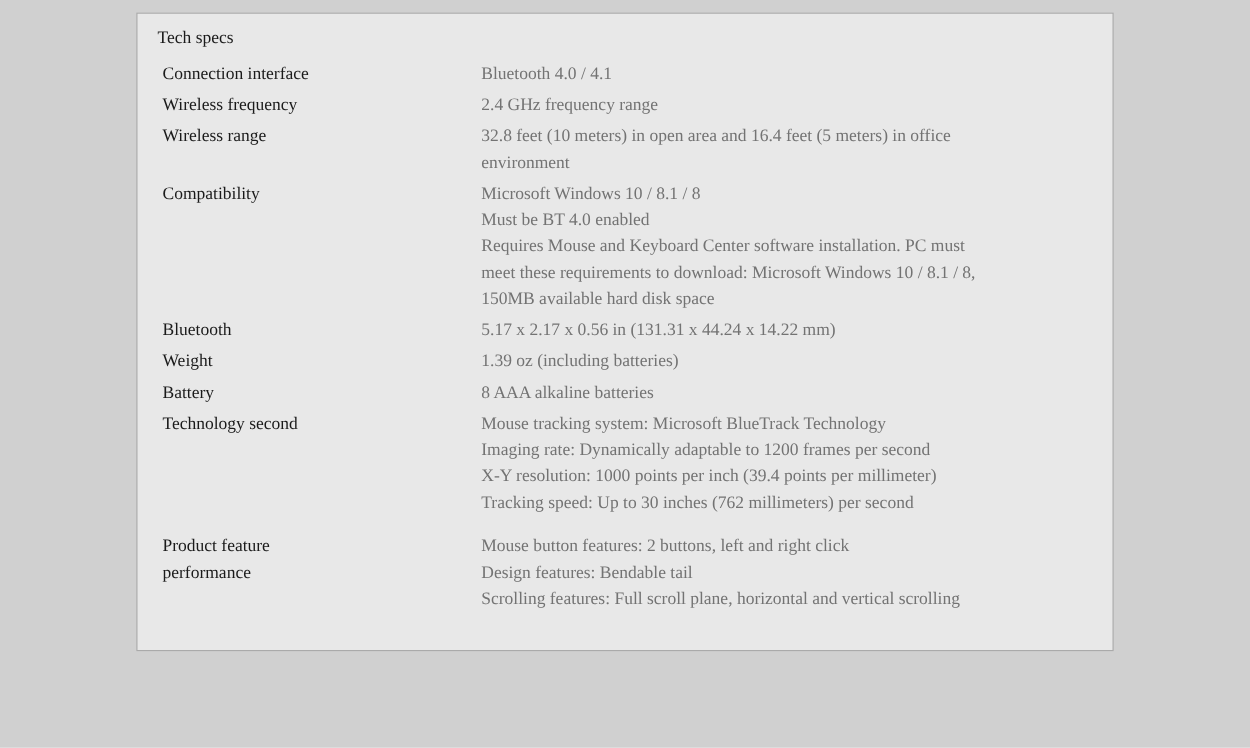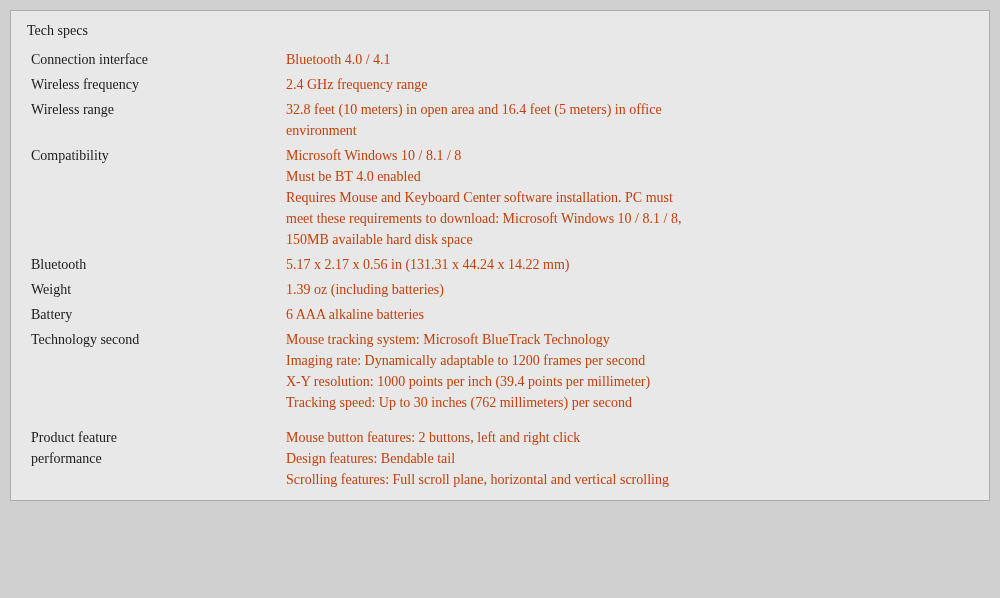--- a/index.html
+++ b/index.html
@@ -17,22 +17,22 @@
       height: 598px;
       display: flex;
       align-items: flex-start;
       justify-content: center;
       padding: 10px;
     }
 
     .specs-container {
       background-color: #e8e8e8;
       border: 1px solid #aaaaaa;
-      width: 980px;
-      padding: 12px 16px 8px 16px;
+      width: 782px;
+      padding: 12px 16px 28px 16px;
     }
 
     .page-title {
       font-size: 14px;
       font-weight: normal;
       margin-bottom: 8px;
       color: #1a1a1a;
     }
 
     table {
@@ -47,21 +47,21 @@
       margin-top: 20px;
     }
 
     td.label-cell {
       width: 255px;
       padding-right: 12px;
       color: #1a1a1a;
     }
 
     td.value-cell {
-      color: #c2410c;
+      color: #737373;
     }
 
     .row-spacer {
       height: 10px;
     }
   </style>
 </head>
 <body>
 
 <div class="specs-container">
@@ -87,21 +87,21 @@
         <tr>
           <td class="label-cell">Bluetooth</td>
           <td class="value-cell">5.17 x 2.17 x 0.56 in (131.31 x 44.24 x 14.22 mm)</td>
         </tr>
         <tr>
           <td class="label-cell">Weight</td>
           <td class="value-cell">1.39 oz (including batteries)</td>
         </tr>
         <tr>
           <td class="label-cell">Battery</td>
-          <td class="value-cell">6 AAA alkaline batteries</td>
+          <td class="value-cell">8 AAA alkaline batteries</td>
         </tr>
         <tr>
           <td class="label-cell">Technology second</td>
           <td class="value-cell">Mouse tracking system: Microsoft BlueTrack Technology<br>Imaging rate: Dynamically adaptable to 1200 frames per second<br>X-Y resolution: 1000 points per inch (39.4 points per millimeter)<br>Tracking speed: Up to 30 inches (762 millimeters) per second</td>
         </tr>
         <tr class="row-spacer">
           <td colspan="2"></td>
         </tr>
         <tr>
           <td class="label-cell">Product feature<br>performance</td>

